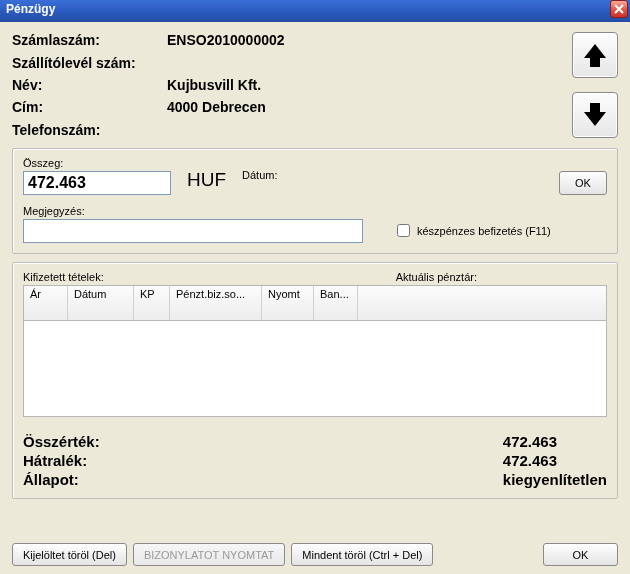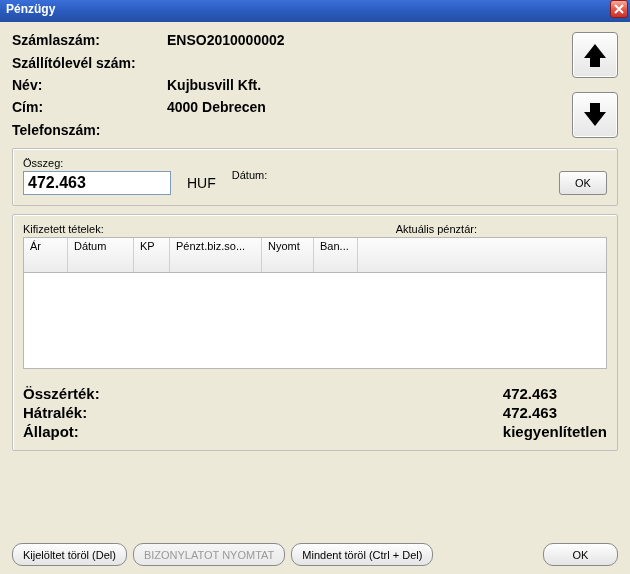--- a/index.html
+++ b/index.html
@@ -91,21 +91,21 @@
     background: #fff;
     padding: 2px 4px;
     height: 24px;
   }
   .amount-input {
     width: 148px;
     font-size: 18px;
     font-weight: bold;
   }
   .amount-input::selection { background:#c0d4ee; }
-  .currency { font-size: 14px; margin: 0 4px 4px 4px; align-self: flex-end; }
+  .currency { font-size: 19px; margin: 0 4px 4px 4px; align-self: flex-end; }
   .date-wrap { display: flex; }
   .date-select { width: 115px; font-size: 15px; }
   .date-btn {
     width: 18px; height: 24px;
     border: 1px solid #7f9db9;
     border-left: none;
     background: linear-gradient(to bottom, #eef3fb, #cfe0f7);
     display: flex; align-items: center; justify-content: center;
     cursor: pointer;
   }
@@ -177,21 +177,21 @@
   .bottom-bar {
     position: absolute;
     left: 12px; right: 12px; bottom: 8px;
     display: flex;
     gap: 6px;
     align-items: center;
   }
   .btn {
     height: 23px;
     border: 1px solid #8a8a8a;
-    border-radius: 10px;
+    border-radius: 3px;
     background: linear-gradient(to bottom, #fefefe, #e4e4e4);
     font-size: 11px;
     padding: 0 10px;
     cursor: pointer;
     font-family: inherit;
   }
   .btn.disabled {
     color: #9a9a9a;
     cursor: default;
     background: linear-gradient(to bottom, #f6f6f6, #e8e8e8);
@@ -249,20 +249,30 @@
         <label>Összeg:</label>
         <input class="text amount-input" value="472.463" style="">
       </div>
       <div class="currency">HUF</div>
       <div class="field-col">
         <label>Dátum:</label>
       </div>
       <button class="ok-small">OK</button>
     </div>
 
+    <div class="row2">
+      <div class="note-col field-col">
+        <label>Megjegyzés:</label>
+        <input class="note-input" value="" style="">
+      </div>
+      <label class="cash-col">
+        <input type="checkbox" style="">
+        <span>készpénzes befizetés (F11)</span>
+      </label>
+    </div>
   </div>
 
   <div class="groupbox">
     <div class="items-head">
       <span>Kifizetett tételek:</span>
       <span>Aktuális pénztár:</span>
     </div>
     <div class="listhead">
       <div class="col" style="width:44px">Ár</div>
       <div class="col" style="width:66px">Dátum</div>

